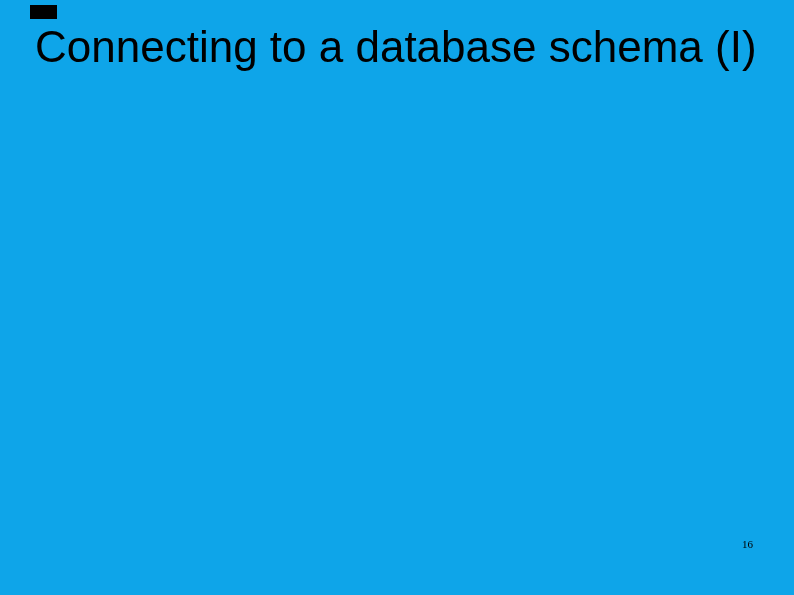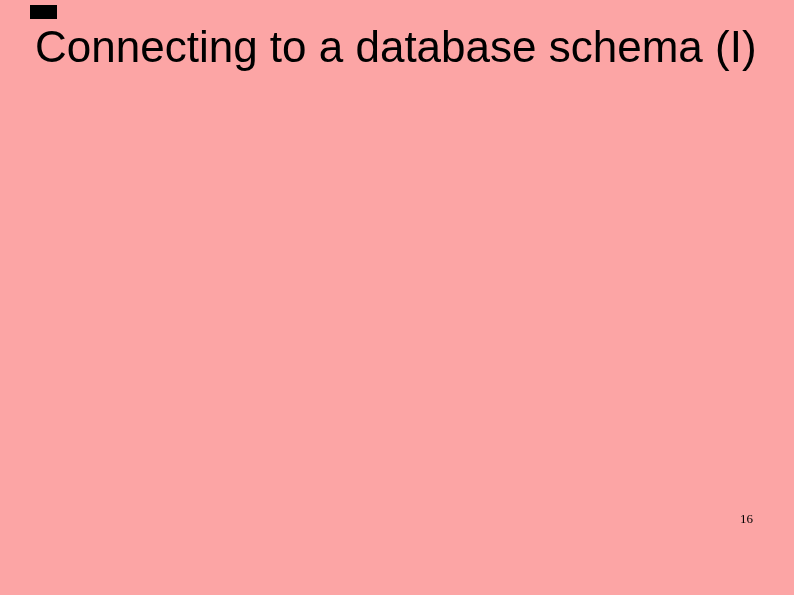--- a/index.html
+++ b/index.html
@@ -4,21 +4,21 @@
 <style>
   html, body {
     margin: 0;
     padding: 0;
     background: #ffffff;
   }
   .slide {
     position: relative;
     width: 794px;
     height: 595px;
-    background: #fca5a5;
+    background: #0ea5e9;
     overflow: hidden;
     font-family: "Liberation Sans", sans-serif;
   }
   .black-marker {
     position: absolute;
     left: 30px;
     top: 5px;
     width: 27px;
     height: 14px;
     background: #000000;
@@ -31,25 +31,25 @@
     font-family: "Liberation Sans", sans-serif;
     font-size: 44px;
     font-weight: 400;
     line-height: 1.1;
     color: #000000;
     white-space: nowrap;
     letter-spacing: 0;
   }
   .page-number {
     position: absolute;
-    top: 512px;
+    top: 539px;
     right: 41px;
     margin: 0;
     font-family: "Liberation Serif", serif;
-    font-size: 13px;
+    font-size: 11px;
     font-weight: 400;
     line-height: 1;
     color: #000000;
   }
 </style>
 </head>
 <body>
 
 <div class="slide">
   <div class="black-marker"></div>

